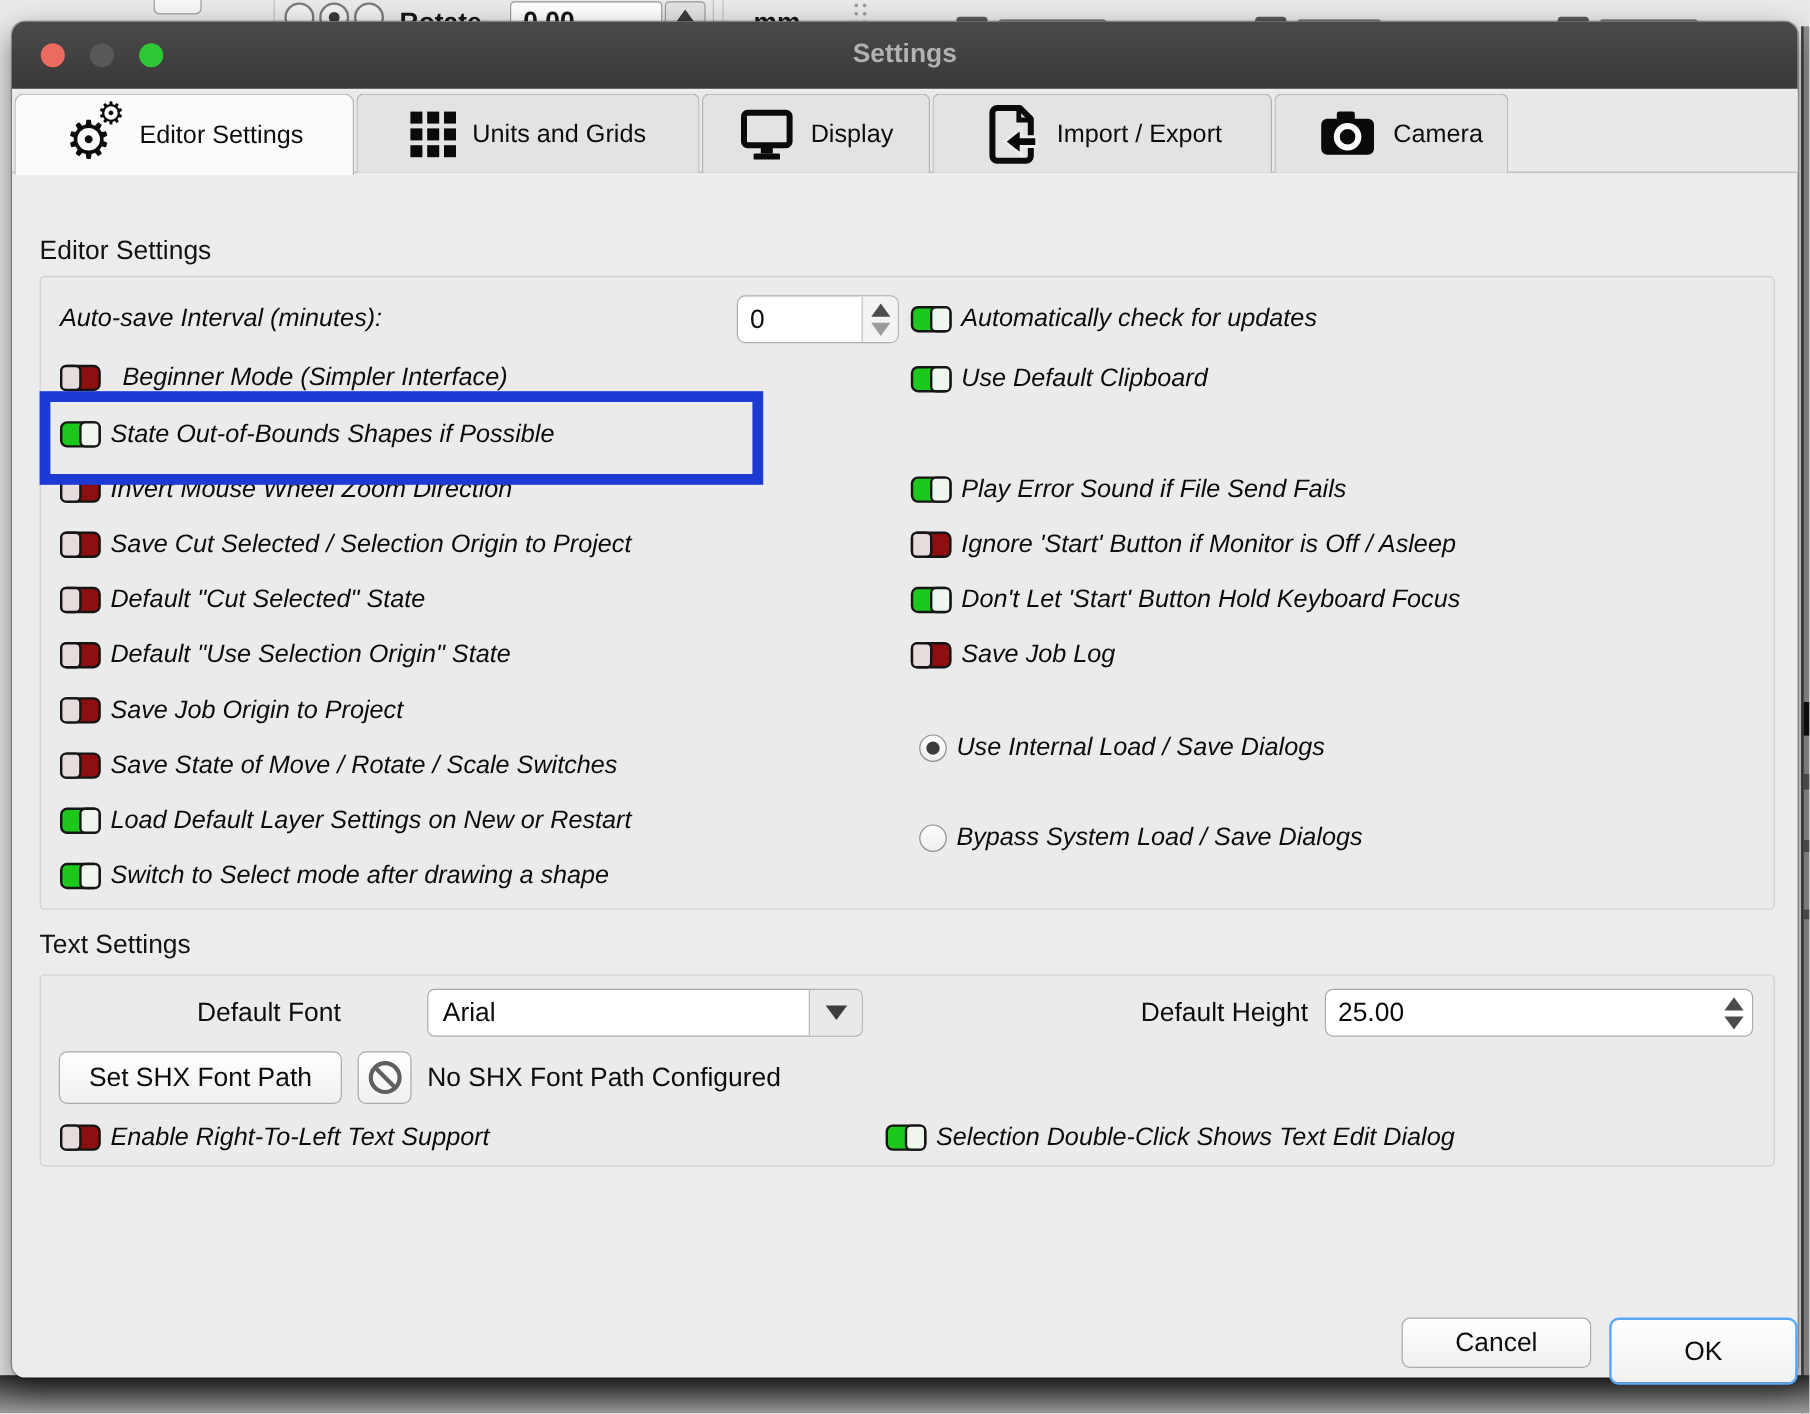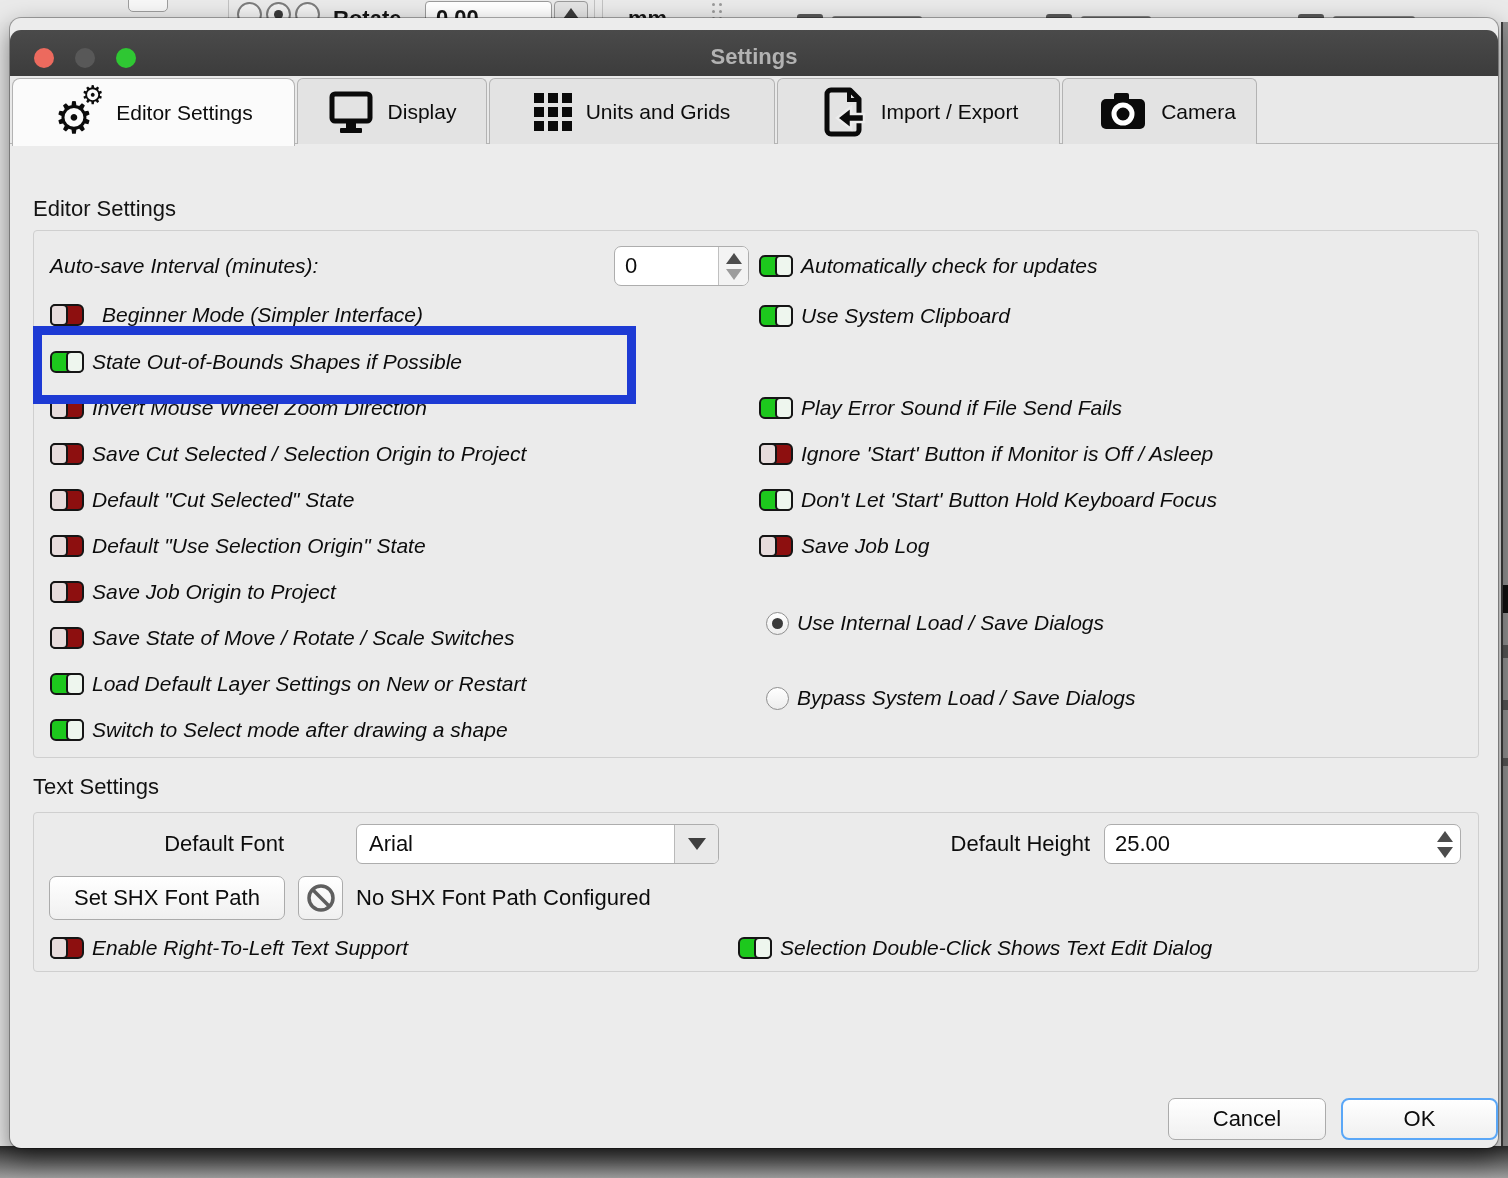--- a/index.html
+++ b/index.html
@@ -24,21 +24,21 @@
   .right-strip { position:absolute; right:0; top:22px; width:7px; bottom:0; background:#919191; border-left:2px solid #3d3d3d; z-index:2; }
   .right-strip .blk { position:absolute; left:0; right:0; background:#101010; }
   .right-strip .mk { position:absolute; left:0; right:0; background:#555; }
   .bottom-strip { position:absolute; left:0; top:1146px; width:1508px; height:32px; z-index:2;
     background:linear-gradient(180deg,#2e2e2e 0%,#6c6c6c 55%,#9d9d9d 100%); }
 
   
   .dialog { position:absolute; left:10px; top:18px; width:1488px; height:1130px; background:#ececec;
     border-radius:11px; box-shadow:0 10px 26px rgba(0,0,0,.5), 0 0 0 1px rgba(0,0,0,.3); z-index:5; }
 
-  .titlebar { position:absolute; top:12px; left:0; right:0; height:56px; border-radius:11px 11px 0 0;
+  .titlebar { position:absolute; top:0; left:0; right:0; height:56px; border-radius:11px 11px 0 0;
     background:linear-gradient(#4a4a4a,#393939); }
   .lights { position:absolute; left:24px; top:18px; display:flex; gap:21px; }
   .light { width:20px; height:20px; border-radius:50%; }
   .light.red { background:#ec6a5e; } .light.gray { background:#585858; } .light.green { background:#2fc733; }
   .win-title { position:absolute; left:0; right:0; top:14px; text-align:center; font-size:22px; font-weight:700; color:#b2b2b2; }
 
   .tabbar { position:absolute; top:58px; left:0; right:0; height:68px; background:#e9e9e9;
     border-bottom:1px solid #b6b6b6; display:flex; gap:2px; padding:2px 0 0 2px; }
   .tab { height:66px; display:flex; align-items:center; justify-content:center; gap:14px;
     background:#e3e3e3; border:1px solid #b3b3b3; border-bottom:none; border-radius:6px 6px 0 0;
@@ -150,42 +150,42 @@
     </div>
 
     <div class="tabbar">
       <div class="tab t-es active">
         <span class="gear-wrap">
             <span class="gear-big">⚙</span>
             <span class="gear-small">⚙</span>
           </span>
         <span>Editor Settings</span>
       </div>
+      <div class="tab t-ug">
+        <span class="gridicon">
+            <i></i>
+            <i></i>
+            <i></i>
+            <i></i>
+            <i></i>
+            <i></i>
+            <i></i>
+            <i></i>
+            <i></i>
+          </span>
+        <span>Units and Grids</span>
+      </div>
       <div class="tab t-d">
         <svg width="46" height="46" viewBox="0 0 46 46">
           <rect x="4" y="5" width="38" height="27" rx="3" fill="none" stroke="#0a0a0a" stroke-width="5"></rect>
           <rect x="18" y="32" width="10" height="7" fill="#0a0a0a"></rect>
           <rect x="12" y="39" width="22" height="5" rx="1" fill="#0a0a0a"></rect>
         </svg>
         <span>Display</span>
       </div>
-      <div class="tab t-ug">
-        <span class="gridicon">
-            <i></i>
-            <i></i>
-            <i></i>
-            <i></i>
-            <i></i>
-            <i></i>
-            <i></i>
-            <i></i>
-            <i></i>
-          </span>
-        <span>Units and Grids</span>
-      </div>
       <div class="tab t-ie">
         <svg width="48" height="50" viewBox="0 0 48 50">
           <path d="M12 3 h19 l9 9 v31 a4 4 0 0 1 -4 4 H12 a4 4 0 0 1 -4 -4 V7 a4 4 0 0 1 4 -4 Z" fill="none" stroke="#0a0a0a" stroke-width="5" stroke-linejoin="round"></path>
           <path d="M30 3 v10 h10" fill="none" stroke="#0a0a0a" stroke-width="4"></path>
           <path d="M18 31 l14 -11 v7 h13 v8 h-13 v7 Z" fill="#0a0a0a" stroke="#ececec" stroke-width="2.5"></path>
         </svg>
         <span>Import / Export</span>
       </div>
       <div class="tab t-c">
         <svg width="48" height="42" viewBox="0 0 48 42">
@@ -275,21 +275,21 @@
         <div class="row" style="top: 18px; left: 725px;">
           <span class="toggle on">
             <span class="knob"></span>
           </span>
           <span class="lbl">Automatically check for updates</span>
         </div>
         <div class="row" style="top: 68px; left: 725px;">
           <span class="toggle on">
             <span class="knob"></span>
           </span>
-          <span class="lbl">Use System Clipboard</span>
+          <span class="lbl">Use Default Clipboard</span>
         </div>
         <div class="row" style="top: 160px; left: 725px;">
           <span class="toggle on">
             <span class="knob"></span>
           </span>
           <span class="lbl">Play Error Sound if File Send Fails</span>
         </div>
         <div class="row" style="top: 206px; left: 725px;">
           <span class="toggle off">
             <span class="knob"></span>
@@ -356,15 +356,15 @@
       </div>
       <div class="row" style="left:704px; top:118px">
         <span class="toggle on">
             <span class="knob"></span>
           </span>
         <span class="lbl">Selection Double-Click Shows Text Edit Dialog</span>
       </div>
     </div>
 
     <div class="btn" style="left:1158px; top:1080px; width:158px; height:42px">Cancel</div>
-    <div class="btn ok" style="left:1331px; top:1080px; width:157px; height:42px">OK</div>
+    <div class="btn ok" style="left:1331px; top:1080px; width:157px; height:56px">OK</div>
   </div>
 </div>
 
 </body></html>

